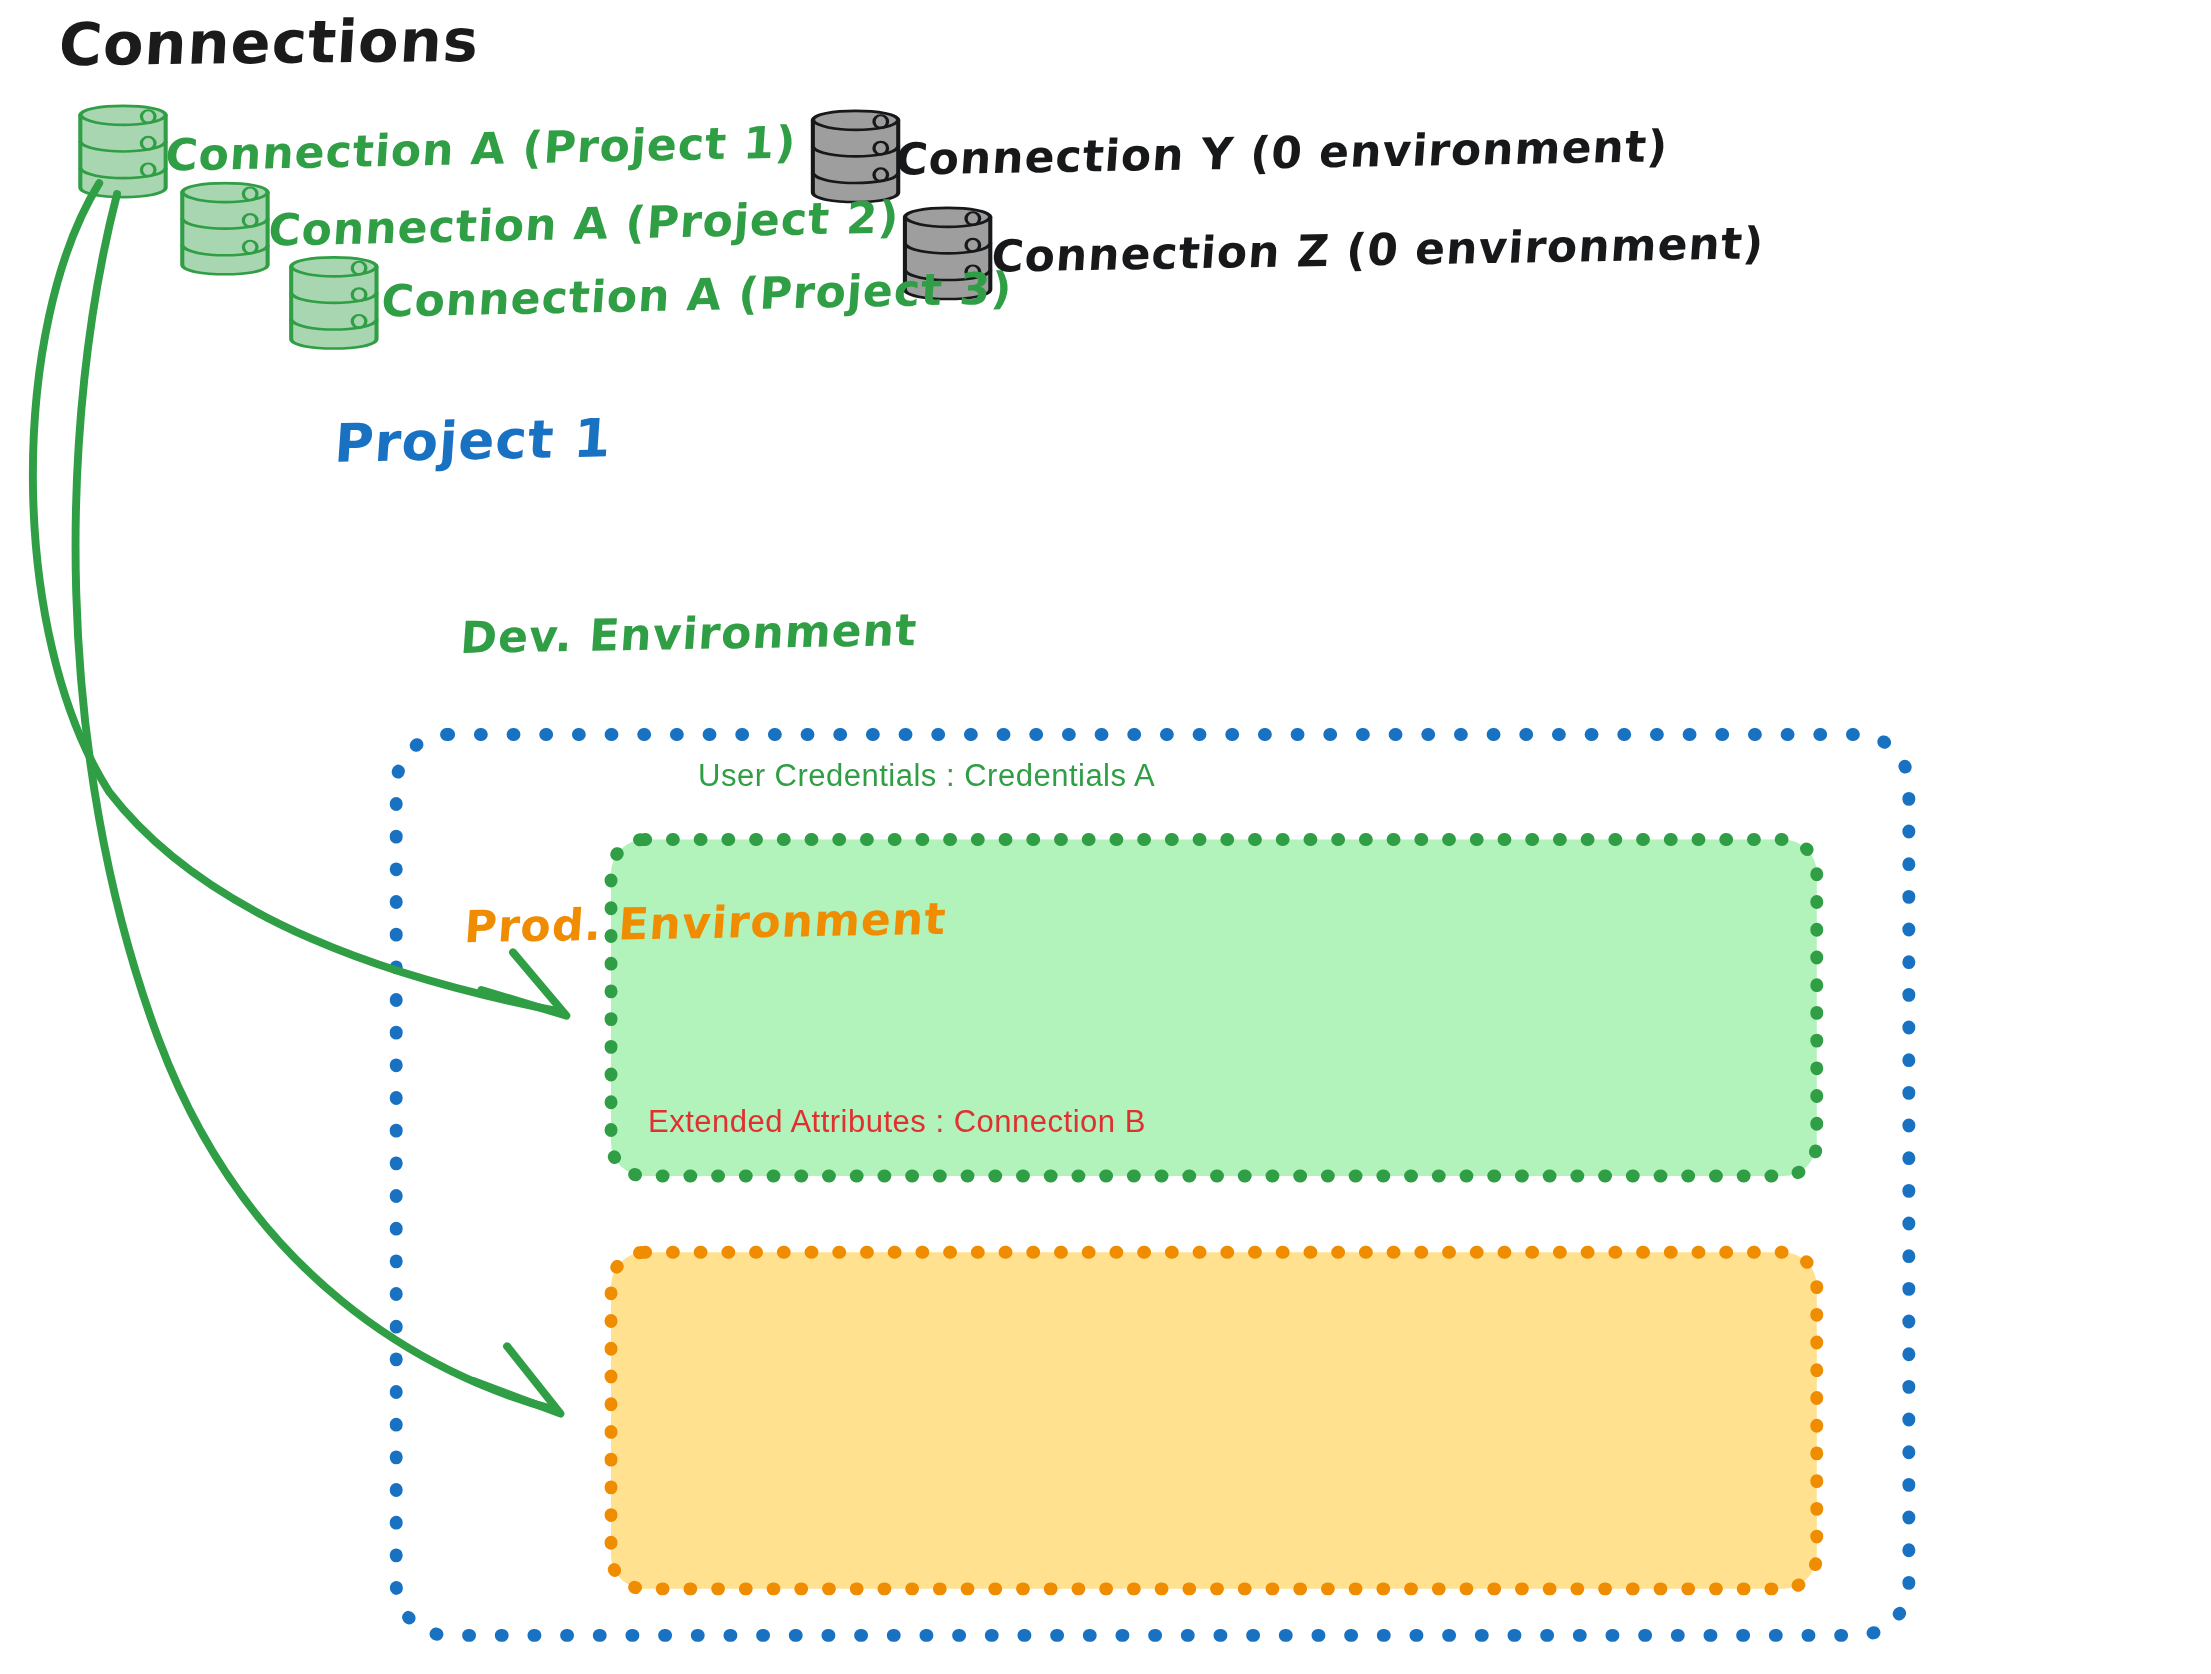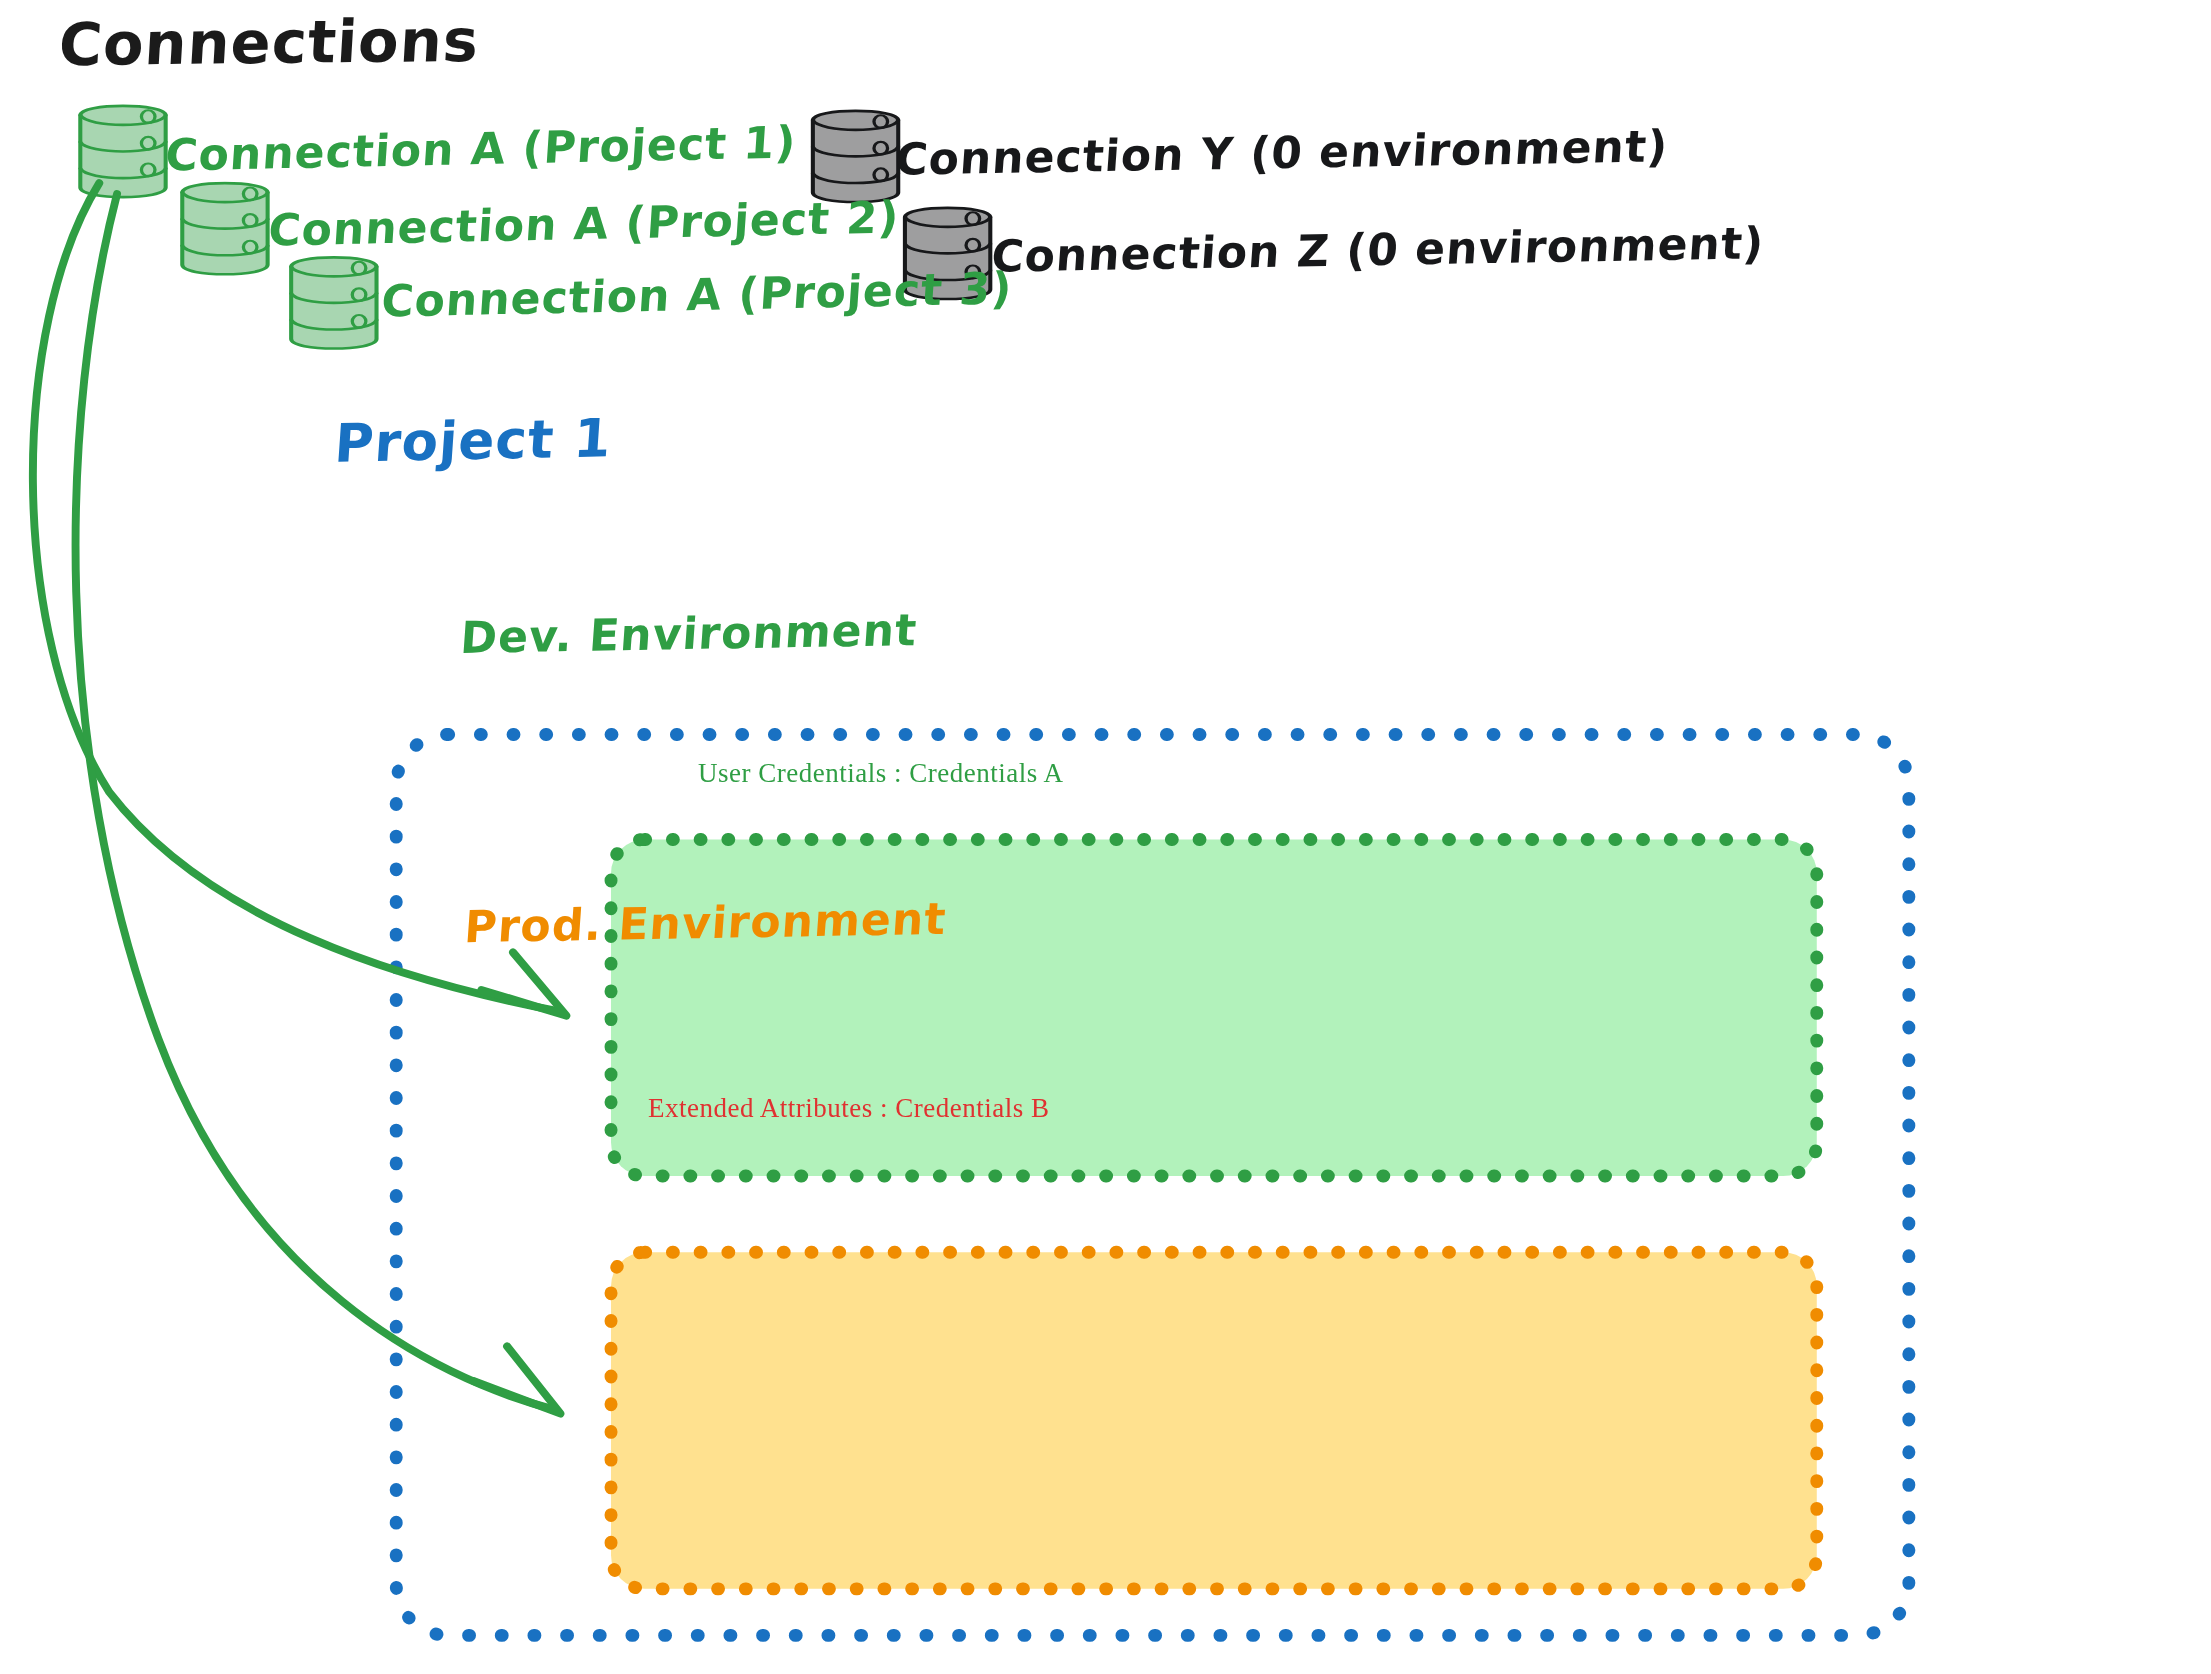--- a/index.html
+++ b/index.html
@@ -64,22 +64,22 @@
 
   .env-title {
     font-size: 44px;
     transform: skewX(-5deg) rotate(-1deg);
   }
   .env-title-dev  { left: 461px; top: 608px; color: #2f9e44; }
   .env-title-prod { left: 465px; top: 897px; color: #f08c00; }
 
   
   .mono {
-    font-family: Liberation Serif, serif;
-    font-size: 27px;
+    font-family: Liberation Sans, sans-serif;
+    font-size: 31px;
     letter-spacing: 0.5px;
   }
   .mono-dev {
     left: 698px;
     top: 758px;
     color: #2f9e44;
   }
   .mono-prod {
     left: 648px;
     top: 1015px;
@@ -168,17 +168,17 @@
 
   <div class="lyr hand project-title">Project 1</div>
 
   <div class="lyr hand env-title env-title-dev">Dev. Environment</div>
 
   <div class="lyr mono mono-dev">User Credentials : Credentials A</div>
 
   <div class="lyr hand env-title env-title-prod">Prod. Environment</div>
 
   <div class="lyr mono mono-prod">
-    <div>Extended Attributes : Credentials B</div>
+    <div>Extended Attributes : Connection B</div>
   </div>
 
 </div>
 
 
 </body></html>

